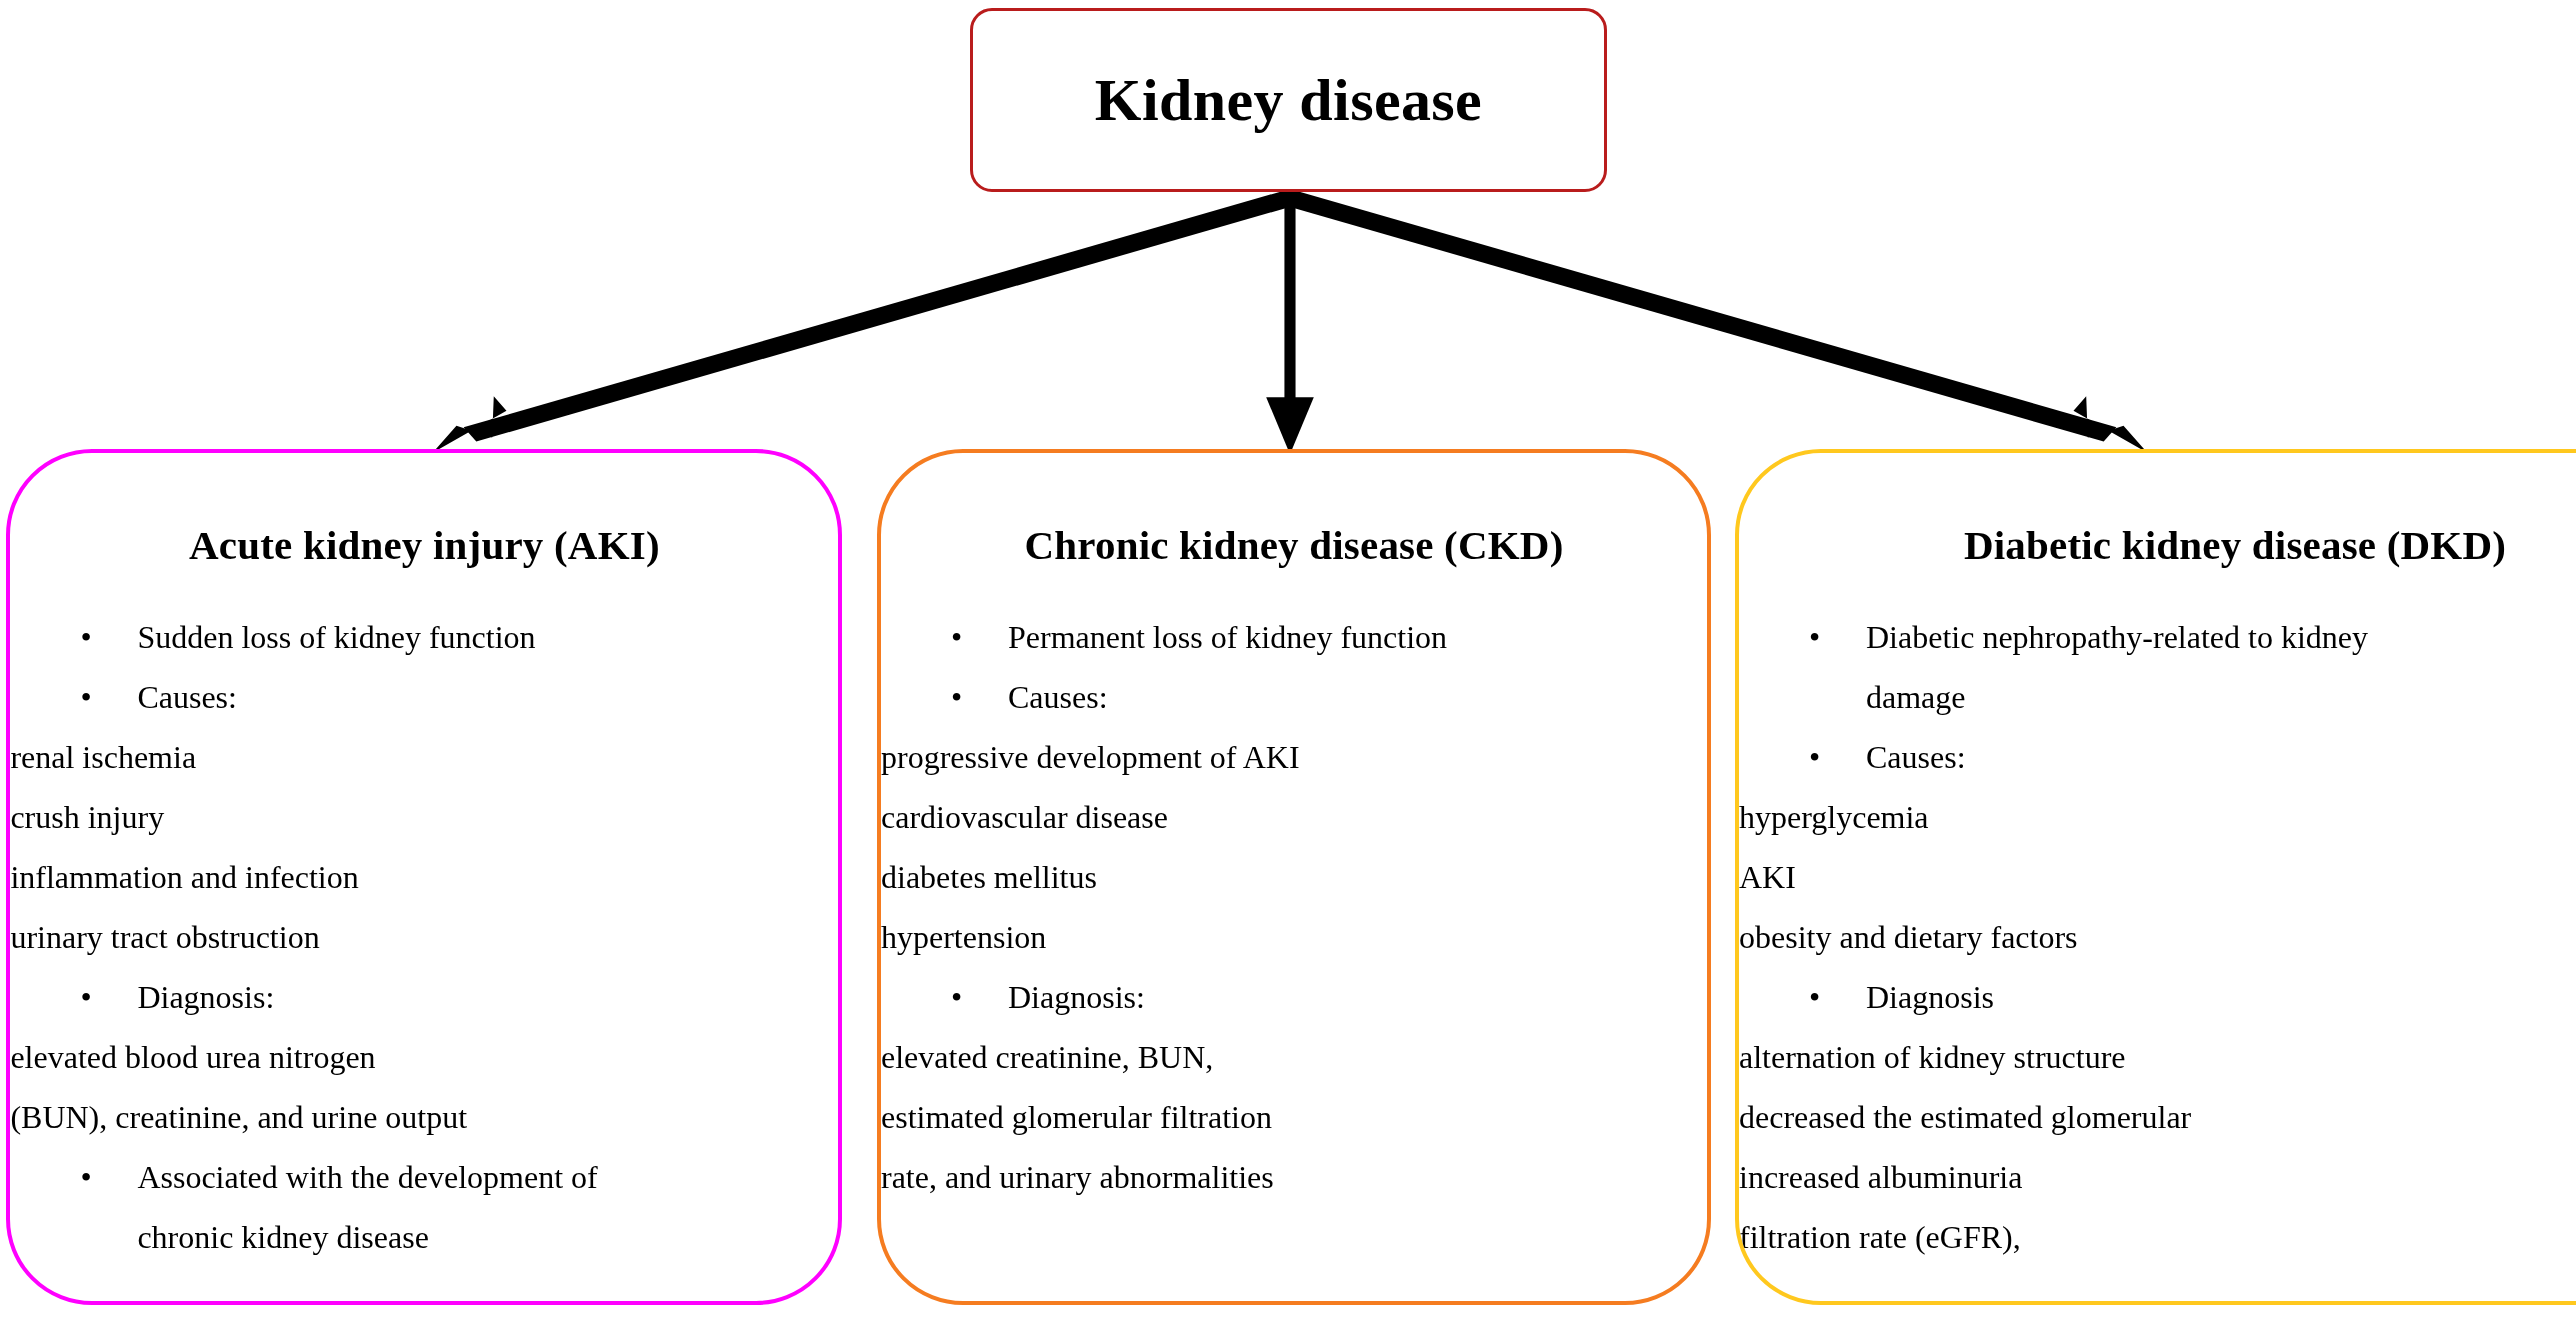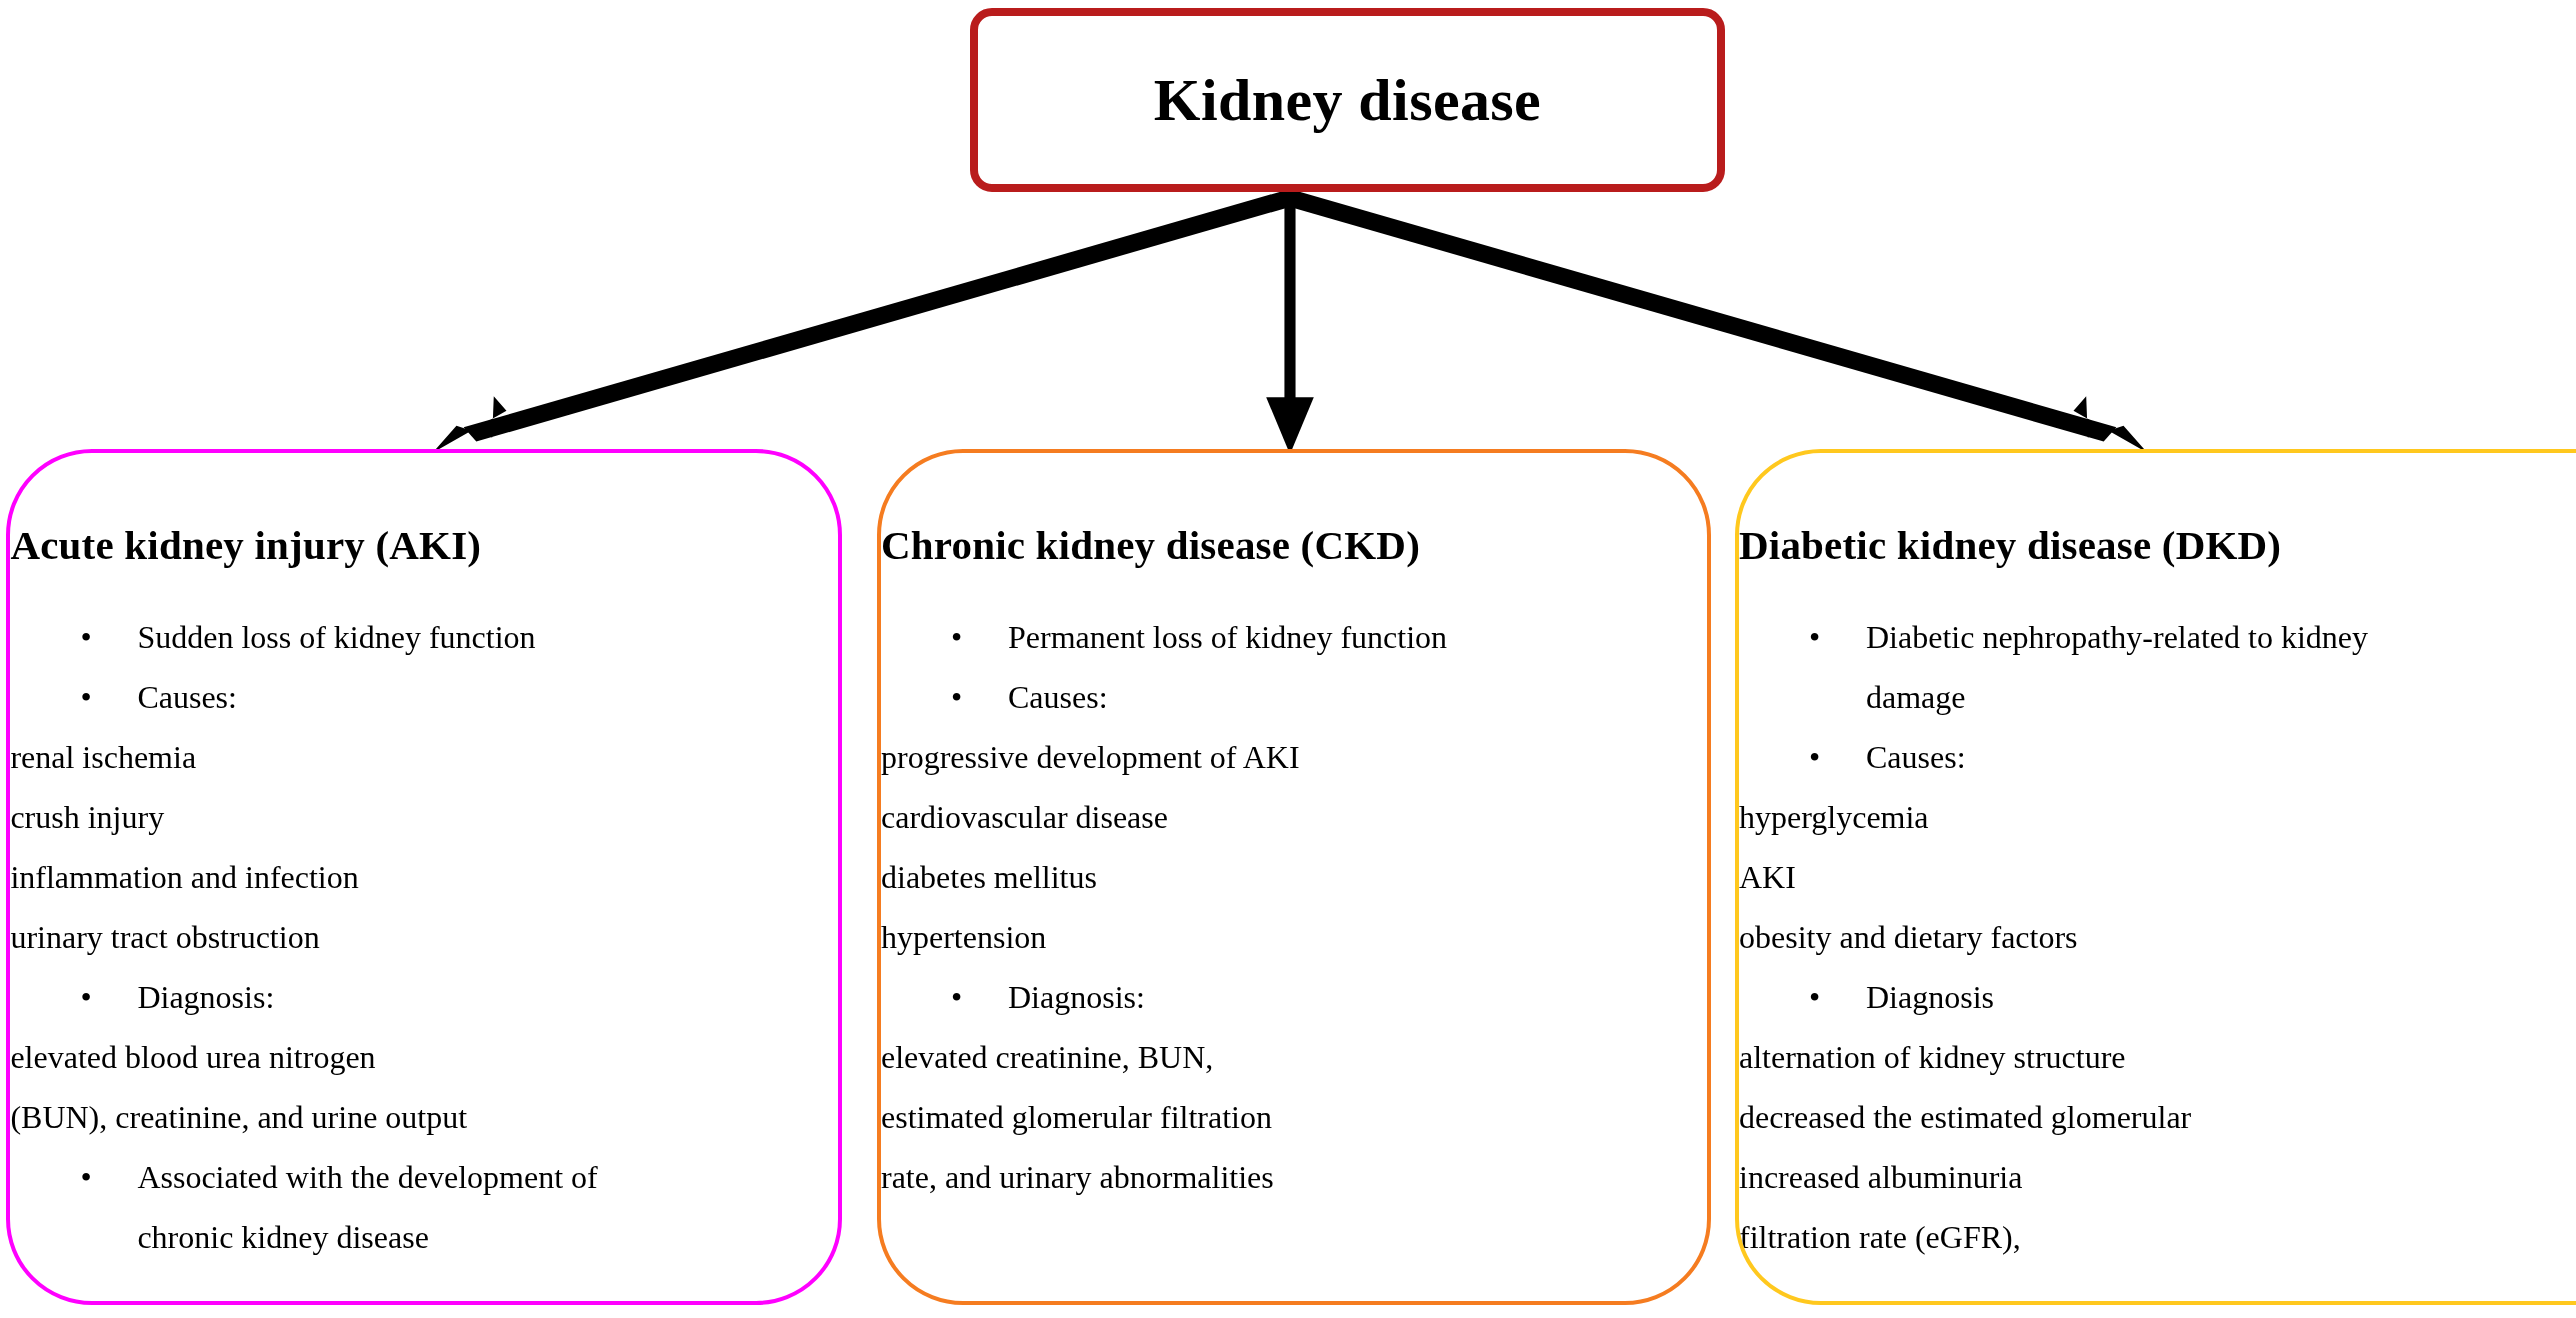--- a/index.html
+++ b/index.html
@@ -21,23 +21,23 @@
     inset: 0;
     width: 2576px;
     height: 1319px;
   }
 
   
   .root-node {
     position: absolute;
     left: 970px;
     top: 8px;
-    width: 755px;
+    width: 637px;
     height: 184px;
-    border: 8px solid #b91c1c;
+    border: 3px solid #b91c1c;
     border-radius: 22px;
     background: #ffffff;
     display: flex;
     align-items: center;
     justify-content: center;
     box-sizing: border-box;
     z-index: 3;
   }
   .root-title {
     font-size: 60px;
@@ -69,20 +69,21 @@
     border-radius: 86px;
     box-sizing: border-box;
     z-index: 2;
     overflow: hidden;
   }
   .cat-box.aki  { left: 6.4px;    width: 836px; border-color: #ff00ff; }
   .cat-box.ckd  { left: 877px; width: 834px; border-color: #f57c20; }
   .cat-box.dkd  { left: 1735px; width: 1000px; border-color: #ffc81e; }
 
   .cat-title {
+    text-align: center;
     font-size: 41px;
     font-weight: bold;
     line-height: 1;
     margin-top: 72px;
     letter-spacing: 0.2px;
     white-space: nowrap;
   }
 
   .cat-body {
     margin-top: 41px;

